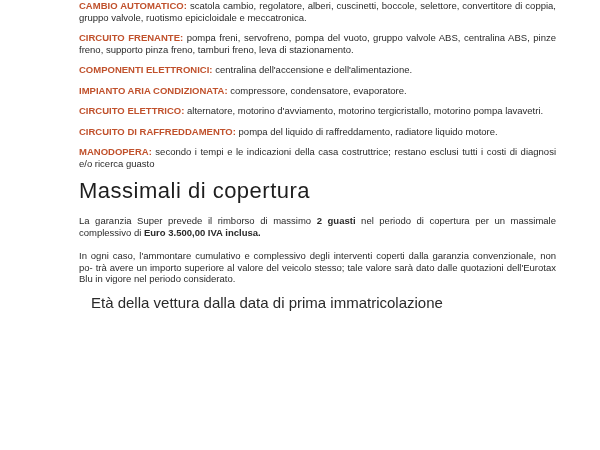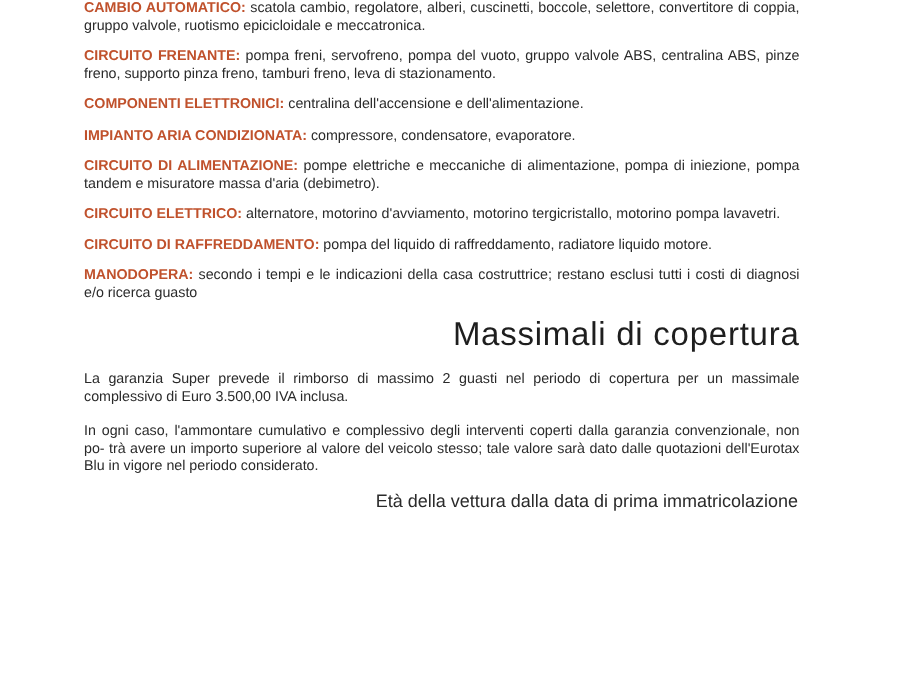--- a/index.html
+++ b/index.html
@@ -7,56 +7,56 @@
   .page {
     position: relative;
     width: 600px;
     height: 450px;
     overflow: hidden;
     background: #ffffff;
   }
   .content {
     position: absolute;
     top: 0;
-    left: 56px;
+    left: 79px;
     width: 477px;
     color: #2a2a2a;
   }
   p.sec {
     margin: 0 0 9px 0;
     font-size: 9.5px;
     line-height: 11.5px;
     text-align: justify;
   }
   p.sec .h {
     font-weight: bold;
     color: #c0512c;
   }
   h1.title {
     margin: 10px 0 12px 0;
     font-size: 22px;
     line-height: 24px;
     font-weight: normal;
     color: #1e1e1e;
-    text-align: right;
+    text-align: left;
     letter-spacing: 0.5px;
   }
   p.para {
     margin: 0 0 12px 0;
     font-size: 9.5px;
     line-height: 11.5px;
     text-align: justify;
   }
   p.para.gap-lg { margin-bottom: 17px; }
-  p.para b { font-weight: normal; }
+  p.para b { font-weight: bold; }
   .footer-cut {
-    margin: 1px;
-    font-size: 12px;
+    margin: 12px;
+    font-size: 15px;
     line-height: 11.5px;
-    text-align: right;
+    text-align: left;
   }
 </style>
 </head>
 <body>
 
 <div class="page">
   <div class="content">
 
     <p class="sec">
       <span class="h">CAMBIO AUTOMATICO:</span>
@@ -73,24 +73,20 @@
       <span class="h">COMPONENTI ELETTRONICI:</span>
       <span>centralina dell'accensione e dell'alimentazione.</span>
     </p>
 
     <p class="sec">
       <span class="h">IMPIANTO ARIA CONDIZIONATA:</span>
       <span>compressore, condensatore, evaporatore.</span>
     </p>
 
 
-    <p class="sec">
-      <span class="h">CIRCUITO DI ALIMENTAZIONE:</span>
-      <span>pompe elettriche e meccaniche di alimentazione, pompa di iniezione, pompa tandem e misuratore massa d'aria (debimetro).</span>
-    </p>
 
     <p class="sec">
       <span class="h">CIRCUITO ELETTRICO:</span>
       <span>alternatore, motorino d'avviamento, motorino tergicristallo, motorino pompa lavavetri.</span>
     </p>
 
     <p class="sec">
       <span class="h">CIRCUITO DI RAFFREDDAMENTO:</span>
       <span>pompa del liquido di raffreddamento, radiatore liquido motore.</span>
     </p>

